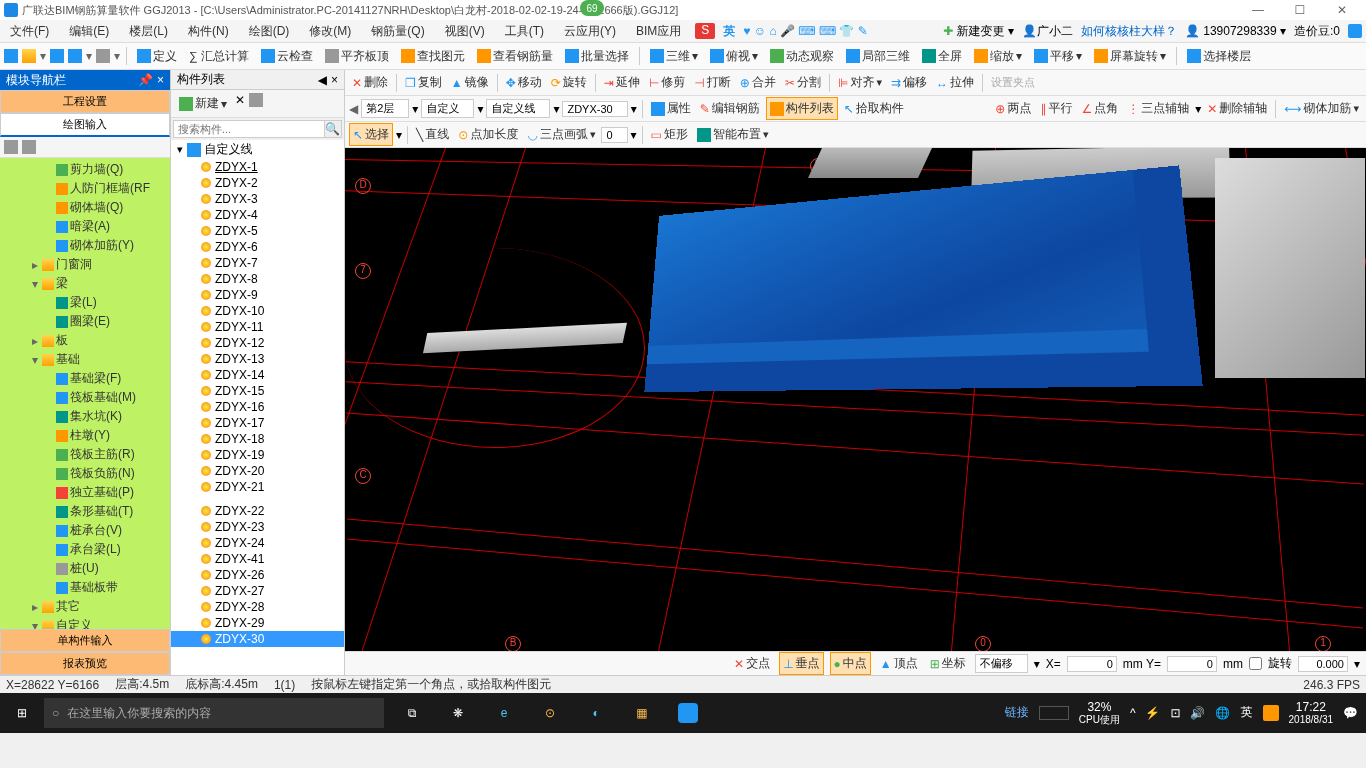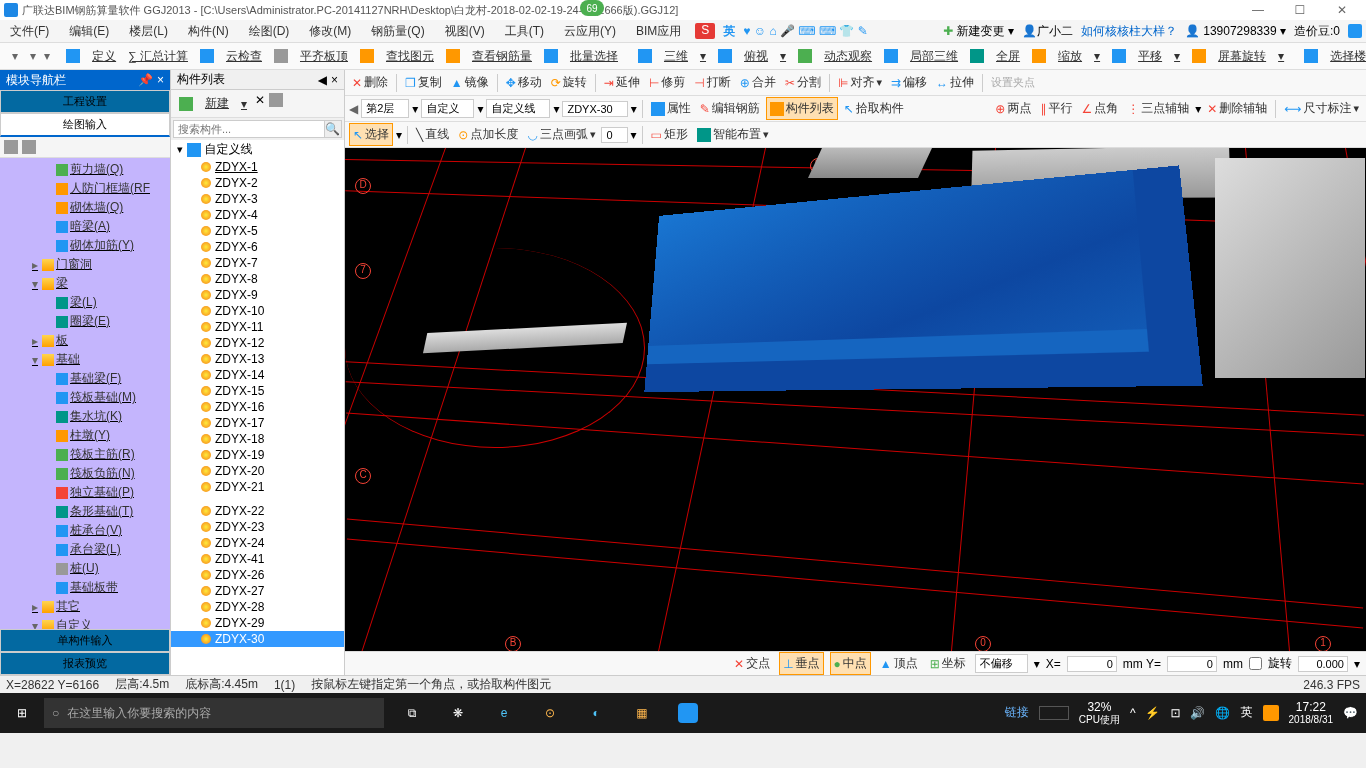--- a/index.html
+++ b/index.html
@@ -8,36 +8,36 @@
 .titlebar-icon { width: 14px; height: 14px; background: #1e88e5; border-radius: 2px; margin-right: 4px; }
 .titlebar-text { color: #555; font-size: 11px; flex: 1; }
 .window-controls { display: flex; gap: 2px; }
 .window-controls span { width: 40px; height: 18px; display: flex; align-items: center; justify-content: center; color: #666; }
 .menubar { height: 22px; background: #f5f5f5; display: flex; align-items: center; padding: 0 4px; gap: 8px; justify-content: flex-end; }
 .menu-item { padding: 2px 6px; color: #333; }
 .menu-right { margin-left: auto; display: flex; align-items: center; gap: 8px; }
 .menu-blue-link { color: #0066cc; }
 .badge-69 { position: absolute; left: 580px; top: 0; width: 24px; height: 16px; background: #4caf50; color: #fff; border-radius: 8px; display: flex; align-items: center; justify-content: center; font-size: 10px; z-index: 100; }
 .toolbar { height: 28px; background: #fafafa; border-top: 1px solid #ddd; border-bottom: 1px solid #ddd; display: flex; align-items: center; padding: 0 4px; gap: 4px; overflow: hidden; white-space: nowrap; }
-.tb-btn { display: flex; align-items: center; gap: 12px; padding: 2px 4px; color: #333; text-decoration: underline; }
+.tb-btn { display: flex; align-items: center; gap: 2px; padding: 2px 4px; color: #333; }
 .tb-icon { width: 14px; height: 14px; display: inline-block; }
 .tb-sep { width: 1px; height: 18px; background: #ccc; margin: 0 2px; }
 .icon-blue { background: #2196f3; }
 .icon-orange { background: #ff9800; }
 .icon-green { background: #4caf50; }
 .icon-red { background: #f44336; }
 .icon-gray { background: #999; }
 .icon-teal { background: #009688; }
 .main-area { display: flex; height: 605px; }
 .left-panel { width: 170px; display: flex; flex-direction: column; }
 .panel-header { background: #0066cc; color: #fff; padding: 2px 6px; height: 20px; display: flex; align-items: center; justify-content: space-between; font-size: 11px; }
-.panel-tab { background: #0369a1; border: 1px solid #ccc; padding: 3px 6px; text-align: center; font-size: 11px; }
+.panel-tab { background: #fdba74; border: 1px solid #ccc; padding: 3px 6px; text-align: center; font-size: 11px; }
 .panel-tab.active { background: #fff; border-bottom: 2px solid #0066cc; }
 .mini-toolbar { background: #f5f5f5; padding: 3px 4px; display: flex; gap: 4px; border-bottom: 1px solid #ddd; }
-.tree-area { flex: 1; background: #c4b5fd; overflow-y: auto; padding: 2px; text-decoration: underline; }
+.tree-area { flex: 1; background: #bef264; overflow-y: auto; padding: 2px; }
 .tree-item { display: flex; align-items: center; padding: 1px 2px; font-size: 11px; color: #333; gap: 2px; white-space: nowrap; }
 .tree-icon { width: 12px; height: 12px; display: inline-block; flex-shrink: 0; }
 .indent-2 { padding-left: 28px; }
 .indent-3 { padding-left: 42px; }
 .mid-panel { width: 175px; display: flex; flex-direction: column; border-left: 1px solid #ccc; border-right: 1px solid #ccc; }
 .mid-header { background: #f0f0f0; padding: 2px 6px; height: 20px; display: flex; align-items: center; font-size: 11px; border-bottom: 1px solid #ccc; }
 .search-row { padding: 2px; display: flex; justify-content: center; }
 .search-input { flex: 1; border: 1px solid #ccc; padding: 2px 4px; font-size: 11px; }
 .search-btn { width: 20px; background: #eee; border: 1px solid #ccc; border-left: none; }
 .list-area { flex: 1; background: #fff; overflow-y: auto; }
@@ -552,21 +552,21 @@
       <span class="vp-btn">
           <span style="color:#f44336">⋮</span>
           <span>三点辅轴</span>
         </span>
         <span>▾</span>
       <span class="vp-btn">
           <span style="color:#f44336">✕</span>
           <span>删除辅轴</span>
         </span>
         <span class="tb-sep"></span>
-      <span class="vp-btn"><span style="color:#2196f3">⟷</span><span>尺寸标注</span> ▾</span>
+      <span class="vp-btn"><span style="color:#2196f3">⟷</span><span>砌体加筋</span> ▾</span>
     </div>
     <div class="vp-toolbar">
       <span class="vp-btn active">
           <span style="color:#2196f3">↖</span>
           <span>选择</span>
         </span>
         <span>▾</span>
         <span class="tb-sep"></span>
       <span class="vp-btn">
           <span>╲</span>

